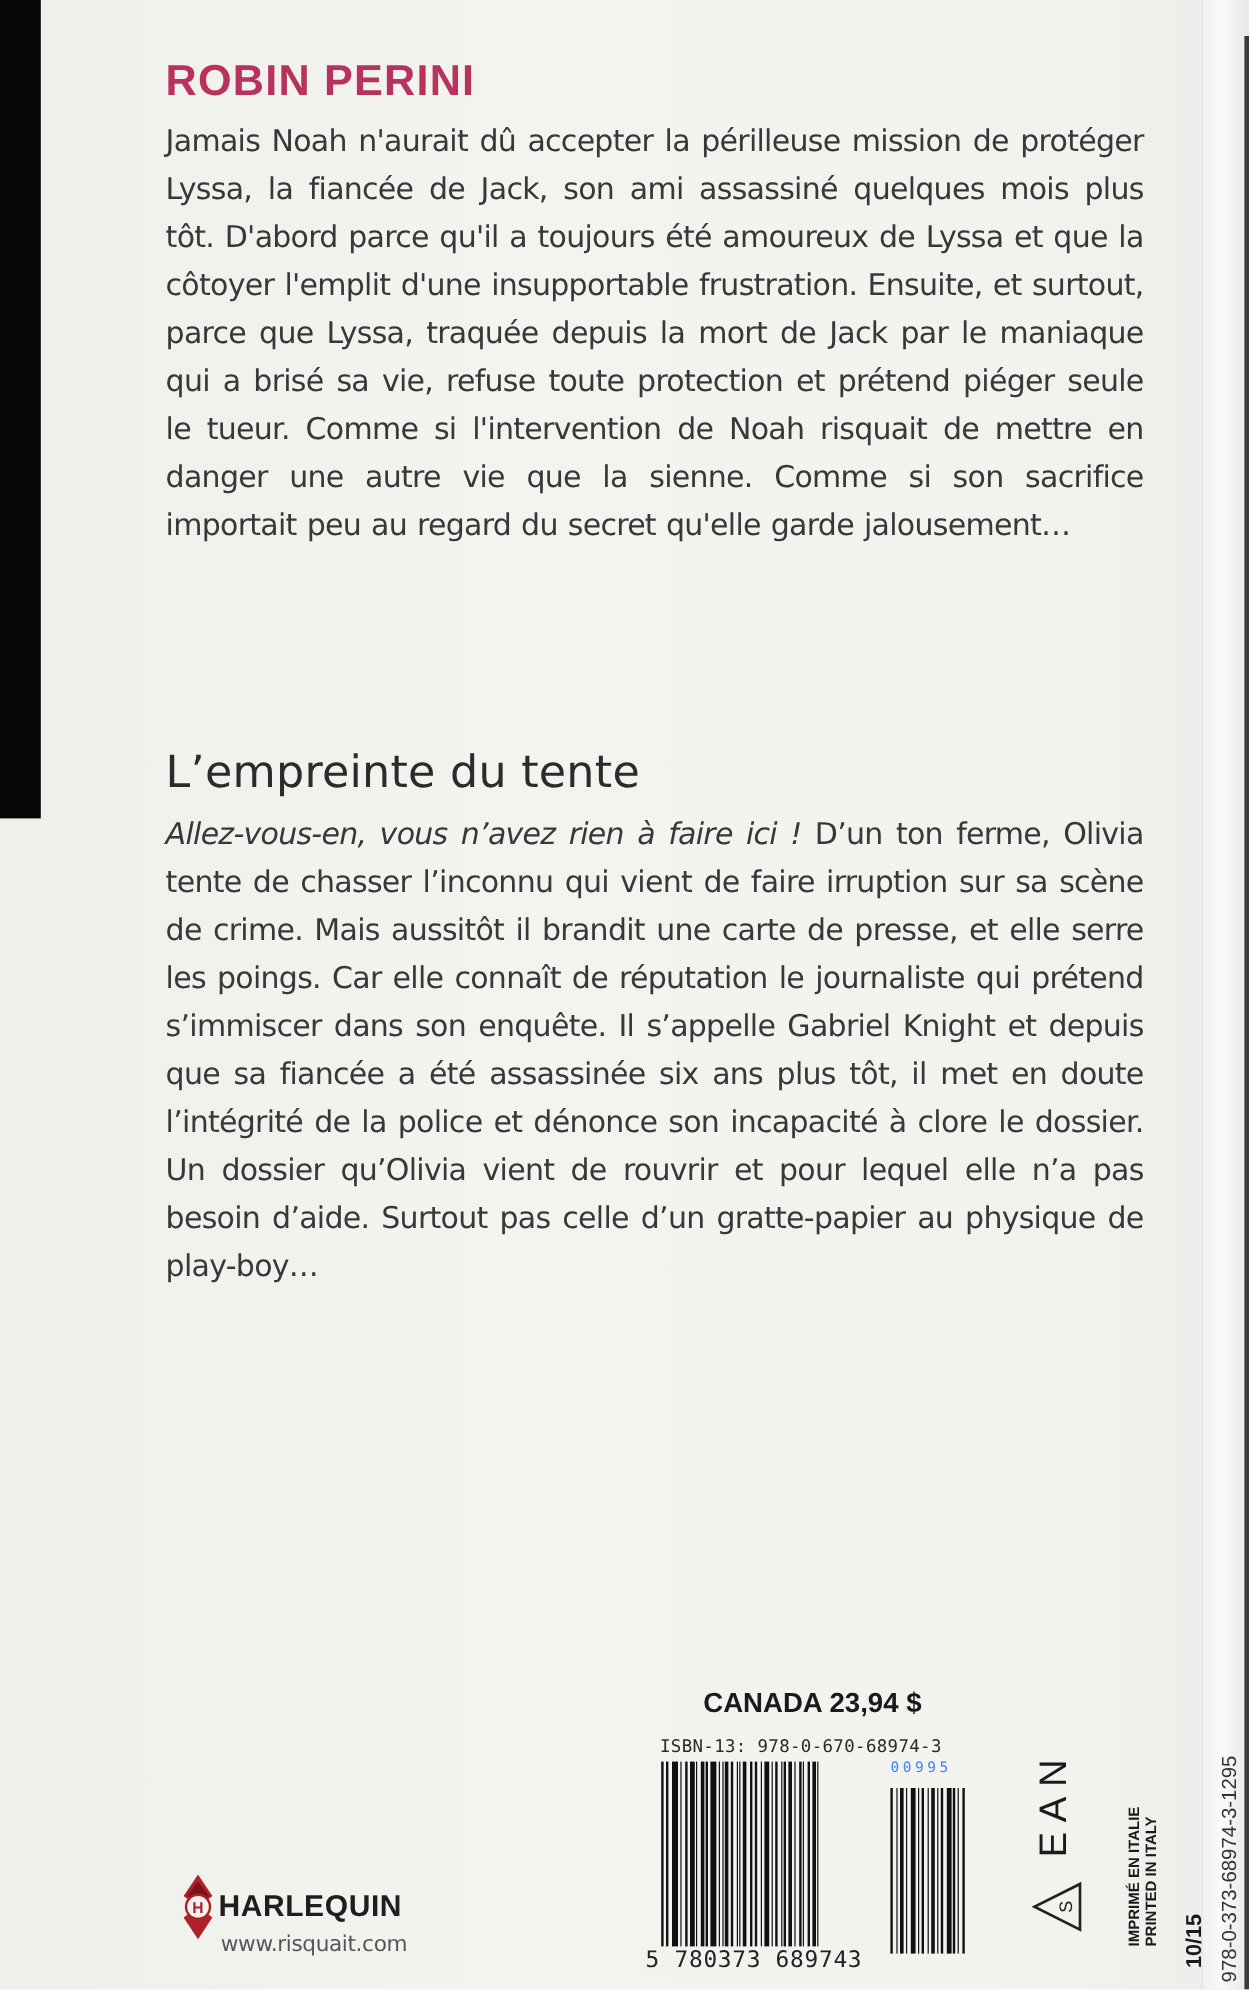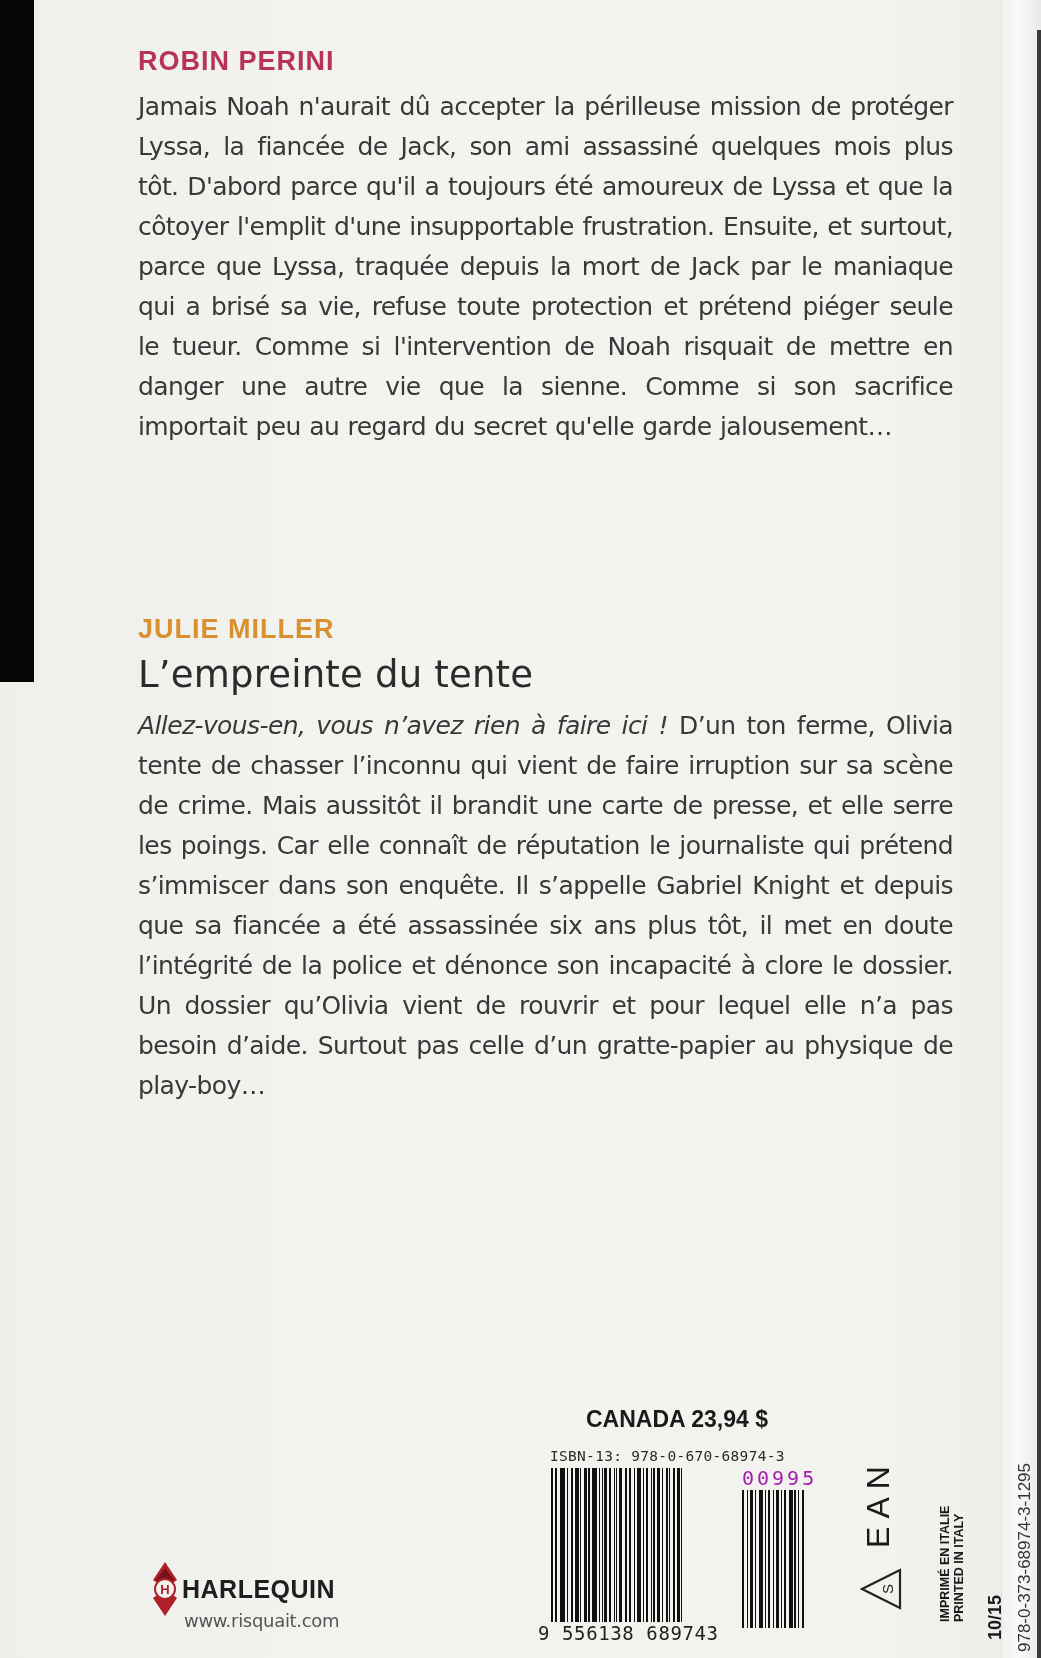--- a/index.html
+++ b/index.html
@@ -34,21 +34,21 @@
       background: #3a3a3a;
     }
     .section {
       position: absolute;
       left: 138px;
       width: 815px;
     }
     .author {
       font-family: "Liberation Sans", sans-serif;
       font-weight: bold;
-      font-size: 27px;
+      font-size: 36px;
       letter-spacing: 1px;
     }
     .author.pink { color: #b8325e; }
     .author.orange { color: #d9902f; }
     .book-title {
       font-family: "DejaVu Sans", sans-serif;
       font-size: 37px;
       font-weight: normal;
       color: #2b2b2b;
       margin-top: 8px;
@@ -78,23 +78,23 @@
       left: 550px; top: 1448px;
       font-family: "DejaVu Sans Mono", monospace;
       font-size: 14.5px;
       color: #2a2a2a;
       letter-spacing: 0.3px;
     }
     .addon-num {
       position: absolute;
       left: 742px; top: 1466px;
       font-family: "DejaVu Sans Mono", monospace;
-      font-size: 20px;
+      font-size: 12px;
       letter-spacing: 3px;
-      color: #a21caf;
+      color: #3b82f6;
     }
     .barcode-main {
       position: absolute;
       left: 551px; top: 1468px;
       width: 182px; height: 160px;
       display: flex;
       align-items: stretch;
     }
     .barcode-addon {
       position: absolute;
@@ -191,21 +191,20 @@
 <div class="spine"></div>
 <div class="right-edge"></div>
 <div class="right-edge-dark"></div>
 
 <section class="section" style="top:46px;">
   <div class="author pink">ROBIN PERINI</div>
   <p class="blurb">Jamais Noah n'aurait dû accepter la périlleuse mission de protéger Lyssa, la fiancée de Jack, son ami assassiné quelques mois plus tôt. D'abord parce qu'il a toujours été amoureux de Lyssa et que la côtoyer l'emplit d'une insupportable frustration. Ensuite, et surtout, parce que Lyssa, traquée depuis la mort de Jack par le maniaque qui a brisé sa vie, refuse toute protection et prétend piéger seule le tueur. Comme si l'intervention de Noah risquait de mettre en danger une autre vie que la sienne. Comme si son sacrifice importait peu au regard du secret qu'elle garde jalousement…</p>
 </section>
 
 <section class="section" style="top:614px;">
-  <div class="author orange">JULIE MILLER</div>
   <h2 class="book-title">L’empreinte du tente</h2>
   <p class="blurb"><em>Allez-vous-en, vous n’avez rien à faire ici !</em><span> D’un ton ferme, Olivia tente de chasser l’inconnu qui vient de faire irruption sur sa scène de crime. Mais aussitôt il brandit une carte de presse, et elle serre les poings. Car elle connaît de réputation le journaliste qui prétend s’immiscer dans son enquête. Il s’appelle Gabriel Knight et depuis que sa fiancée a été assassinée six ans plus tôt, il met en doute l’intégrité de la police et dénonce son incapacité à clore le dossier. Un dossier qu’Olivia vient de rouvrir et pour lequel elle n’a pas besoin d’aide. Surtout pas celle d’un gratte-papier au physique de play-boy…</span></p>
 </section>
 
 <div class="price">CANADA 23,94 $</div>
 <div class="isbn-top">ISBN-13: 978-0-670-68974-3</div>
 <div class="addon-num">00995</div>
 <div class="barcode-main" id="bc-main">
     <div class="bar" style="width: 2px; background: rgb(17, 17, 17);"></div>
     <div class="bar" style="width: 2px; background: transparent;"></div>
@@ -297,21 +296,21 @@
     <div class="bar" style="width: 3px; background: transparent;"></div>
     <div class="bar" style="width: 4px; background: rgb(17, 17, 17);"></div>
     <div class="bar" style="width: 1px; background: transparent;"></div>
     <div class="bar" style="width: 2px; background: rgb(17, 17, 17);"></div>
     <div class="bar" style="width: 2px; background: transparent;"></div>
     <div class="bar" style="width: 1px; background: rgb(17, 17, 17);"></div>
     <div class="bar" style="width: 3px; background: transparent;"></div>
     <div class="bar" style="width: 2px; background: rgb(17, 17, 17);"></div>
     <div class="bar" style="width: 1px; background: transparent;"></div>
   </div>
-<div class="ean-num">9 556138 689743</div>
+<div class="ean-num">5 780373 689743</div>
 
 <div class="ean-label">
   <span>EAN</span>
 </div>
 <svg class="s-triangle" viewBox="0 0 42 50">
   <g transform="rotate(-90 21 25)">
     <polygon points="2,44 40,44 21,6" fill="none" stroke="#222" stroke-width="2.2"></polygon>
     <text x="21" y="37" text-anchor="middle" font-family="Liberation Sans, sans-serif" font-size="15" fill="#222">S</text>
   </g>
 </svg>

